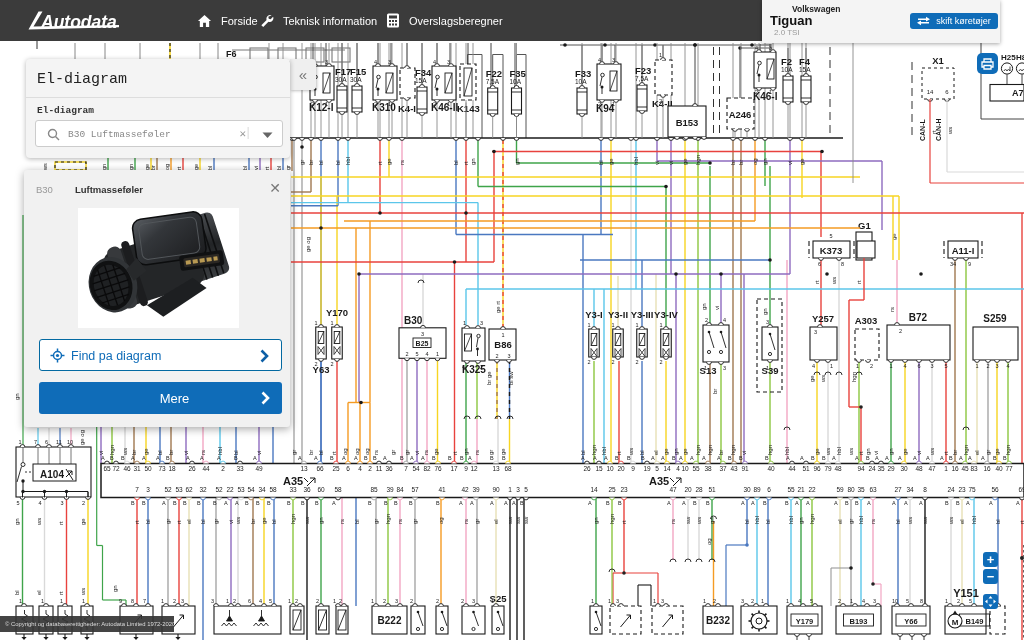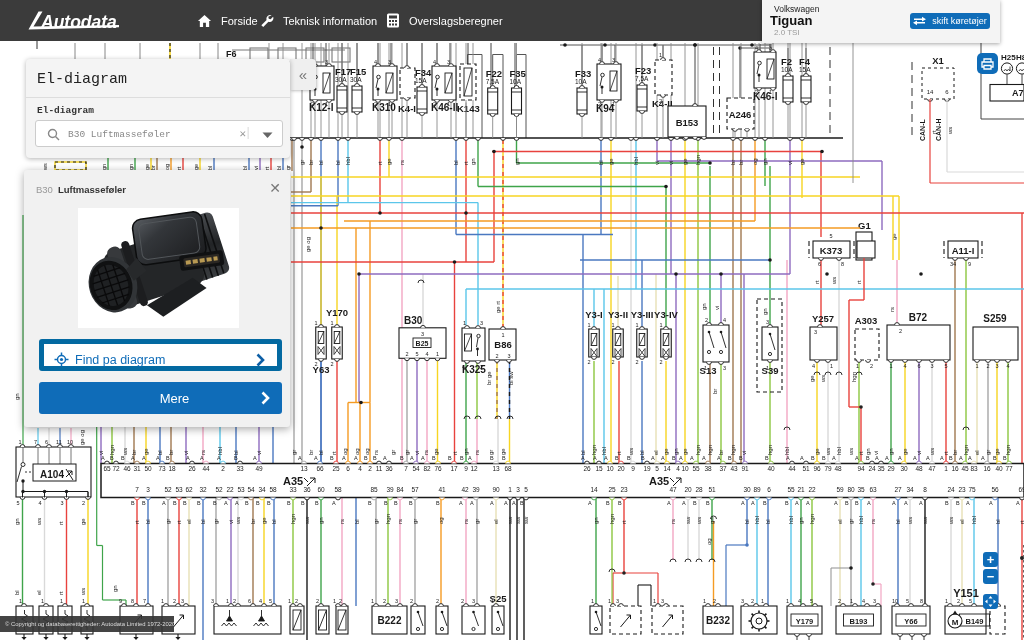--- a/index.html
+++ b/index.html
@@ -1,37 +1,37 @@
 <!DOCTYPE html>
 <html><head><meta charset="utf-8"><style>
 *{margin:0;padding:0;box-sizing:border-box;}
 body{font-family:"Liberation Sans",sans-serif;width:1024px;height:640px;overflow:hidden;background:#fff;}
 #stage{position:relative;width:1024px;height:640px;}
 #diagram{position:absolute;left:0;top:0;}
 #header{position:absolute;left:0;top:0;width:852px;height:41px;background:#3b3b3b;z-index:20;display:flex;align-items:center;}
 .logo{position:absolute;left:26px;top:5px;width:110px;height:32px;}
 .nav .item{position:absolute;top:0;height:41px;display:flex;align-items:center;gap:9px;color:#fff;font-size:11px;}
 #vpanel{position:absolute;left:762px;top:0;width:238px;height:42.5px;background:#f4f4f4;z-index:30;box-shadow:0 1px 4px rgba(0,0,0,.35);}
-#vpanel .mk{position:absolute;left:12px;top:4px;font-size:8.5px;font-weight:normal;color:#222;}
+#vpanel .mk{position:absolute;left:30px;top:4px;font-size:8.5px;font-weight:bold;color:#222;}
 #vpanel .md{position:absolute;left:8px;top:13px;font-size:13px;font-weight:bold;color:#111;}
 #vpanel .tp{position:absolute;left:12px;top:28px;font-size:8px;color:#9a9a9a;}
 .bluebtn{position:absolute;background:#0f6cb8;color:#fff;border-radius:3px;display:flex;align-items:center;justify-content:center;}
-#skift{left:148px;top:13px;width:80px;height:16px;font-size:9px;gap:6px;}
+#skift{left:148px;top:13px;width:88px;height:16px;font-size:9px;gap:6px;}
 #spanel{position:absolute;left:26px;top:59px;width:264px;height:99px;background:#f4f4f4;z-index:15;border-radius:4px;box-shadow:0 1px 5px rgba(0,0,0,.3);font-family:Liberation Mono, monospace;}
 #spanel h1{font-size:15px;font-weight:normal;color:#222;padding:12px 0 9px 11px;border-bottom:1px solid #ddd;}
 #spanel .lbl{font-size:9.5px;font-weight:bold;color:#333;margin:7px 0 4px 11px;}
 #searchbox{margin-left:9px;width:248px;height:27px;background:#fff;border:1px solid #ccc;border-radius:3px;position:relative;}
 #searchbox .q{position:absolute;left:32px;top:8px;font-size:9.5px;color:#888;}
 #collapse{position:absolute;left:290px;top:59px;width:26px;height:31px;background:#efefef;z-index:14;border-radius:0 4px 4px 0;box-shadow:1px 1px 3px rgba(0,0,0,.25);color:#777;font-size:15px;text-align:center;line-height:31px;}
 #popup{position:absolute;left:24px;top:170px;width:266px;height:257px;background:#f1f1f1;z-index:15;border-radius:3px;box-shadow:0 2px 8px rgba(0,0,0,.35);}
 #popup .hd{position:absolute;top:14px;left:12px;font-size:9.5px;color:#999;}
-#popup .hd b{color:#333;margin-left:5px;}
+#popup .hd b{color:#333;margin-left:22px;}
 #popup .x{position:absolute;top:10px;right:9px;font-size:14px;color:#777;}
 #imgbox{position:absolute;left:54px;top:38px;width:161px;height:120px;background:#fff;}
-#findrow{position:absolute;left:15px;top:169px;width:243px;height:32px;background:#fff;border:5px solid #0369a1;border-radius:3px;}
+#findrow{position:absolute;left:15px;top:169px;width:243px;height:32px;background:#fff;border:1px solid #0369a1;border-radius:3px;}
 #findrow .t{position:absolute;left:31px;top:9px;font-size:12.5px;color:#0f6cb8;}
 #mere{left:15px;top:212px;width:243px;height:32px;font-size:13px;z-index:16;padding-left:28px;}
 #copyr{position:absolute;left:0px;top:616px;width:174px;height:16px;background:rgba(52,52,52,.92);z-index:18;color:#ddd;font-size:5.9px;line-height:16px;padding-left:5px;white-space:nowrap;overflow:hidden;}
 </style></head><body>
 <div id="stage">
 <svg id="diagram" width="1024" height="640" viewBox="0 0 1024 640">
       <rect x="0" y="0" width="1024" height="640" fill="#ffffff"></rect>
       <defs>
         <pattern id="hatch" width="6" height="6" patternTransform="rotate(45)" patternUnits="userSpaceOnUse">
           <rect width="6" height="6" fill="#f0f0f0"></rect>

